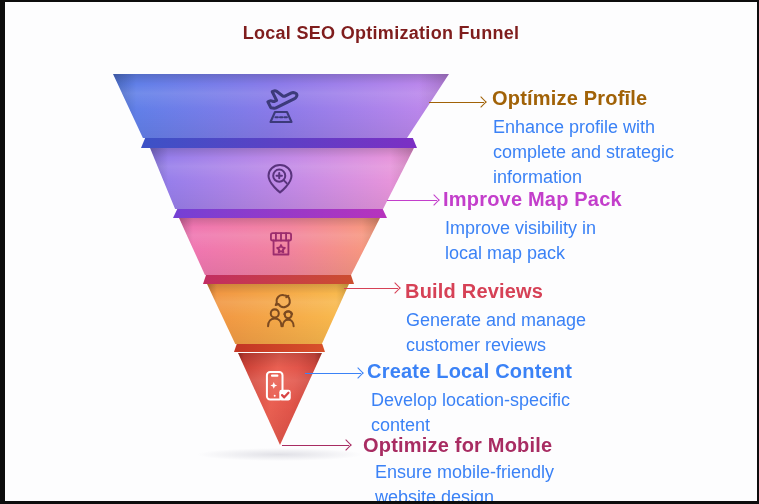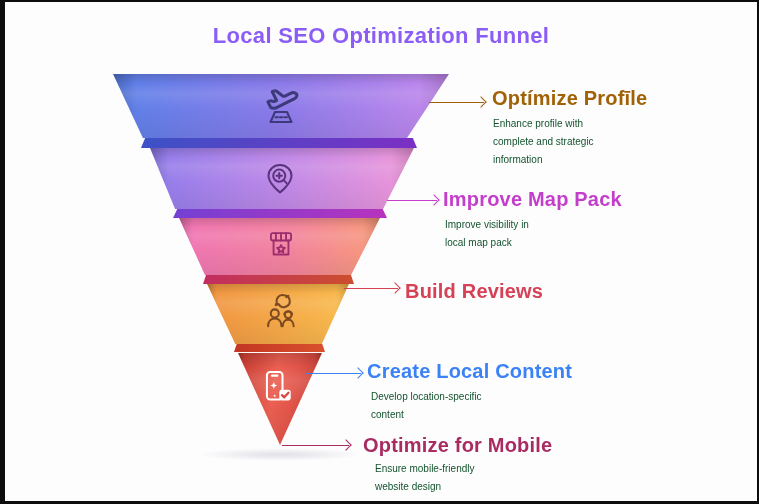--- a/index.html
+++ b/index.html
@@ -13,23 +13,23 @@
     border-style: solid;
     border-color: #0d0d0d;
     border-width: 2px 2px 3px 5px;
     overflow: hidden;
   }
 
   .title {
     position: absolute;
     top: 21px; left: 0; width: 100%;
     text-align: center;
-    font-size: 22px; font-weight: 700;
+    font-size: 18px; font-weight: 700;
     letter-spacing: .3px;
-    color: #8b5cf6;
+    color: #7f1d1d;
   }
 
   
   .seg, .rim { position: absolute; }
   .seg::after {
     content: ""; position: absolute; inset: 0;
     background:
       linear-gradient(180deg, rgba(0,0,0,.14), rgba(0,0,0,0) 16%, rgba(255,255,255,.10) 30%, rgba(255,255,255,0) 55%, rgba(0,0,0,.06) 100%),
       linear-gradient(90deg, rgba(0,0,0,.20) 0, rgba(0,0,0,0) 7%, rgba(0,0,0,0) 91%, rgba(0,0,0,.16) 100%);
     clip-path: inherit;
@@ -82,22 +82,22 @@
 
   
   .item-head {
     position: absolute;
     font-size: 20px; font-weight: 700;
     letter-spacing: .2px;
     white-space: nowrap;
   }
   .item-desc {
     position: absolute;
-    font-size: 10px; line-height: 18px;
-    color: #14532d;
+    font-size: 18px; line-height: 25px;
+    color: #3b82f6;
     white-space: pre-line;
   }
   .arrow {
     position: absolute; height: 0;
     border-top: 1.6px solid currentColor;
   }
   .arrow::after {
     content: ""; position: absolute;
     right: -1px; top: -5.2px;
     width: 7px; height: 7px;
@@ -194,20 +194,22 @@
 complete and strategic
 information</div>
 
   <div class="arrow a2 c2"></div>
   <div class="item-head h2 c2">Improve Map Pack</div>
   <div class="item-desc d2">Improve visibility in
 local map pack</div>
 
   <div class="arrow a3 c3"></div>
   <div class="item-head h3 c3">Build Reviews</div>
+  <div class="item-desc d3">Generate and manage
+customer reviews</div>
 
   <div class="arrow a4 c4"></div>
   <div class="item-head h4 c4">Create Local Content</div>
   <div class="item-desc d4">Develop location-specific
 content</div>
 
   <div class="arrow a5 c5"></div>
   <div class="item-head h5 c5">Optimize for Mobile</div>
   <div class="item-desc d5">Ensure mobile-friendly
 website design</div>

